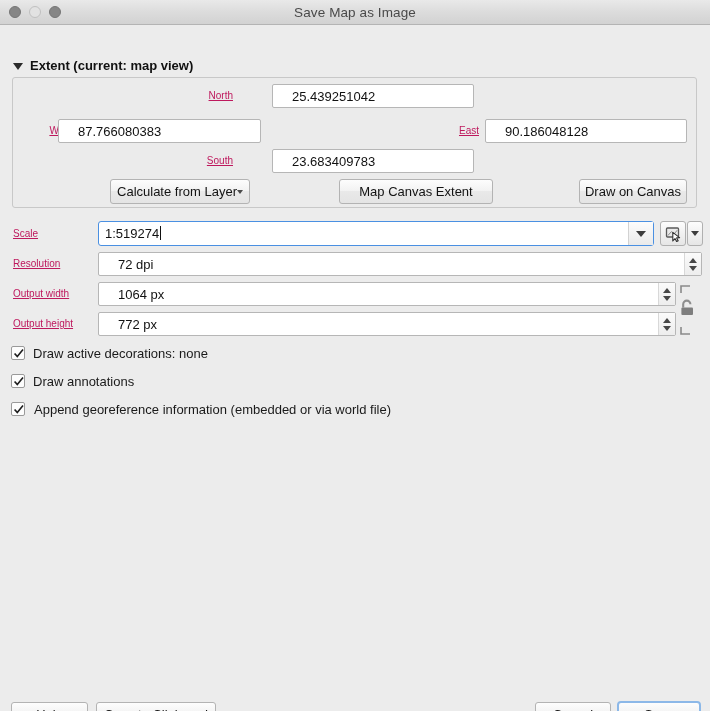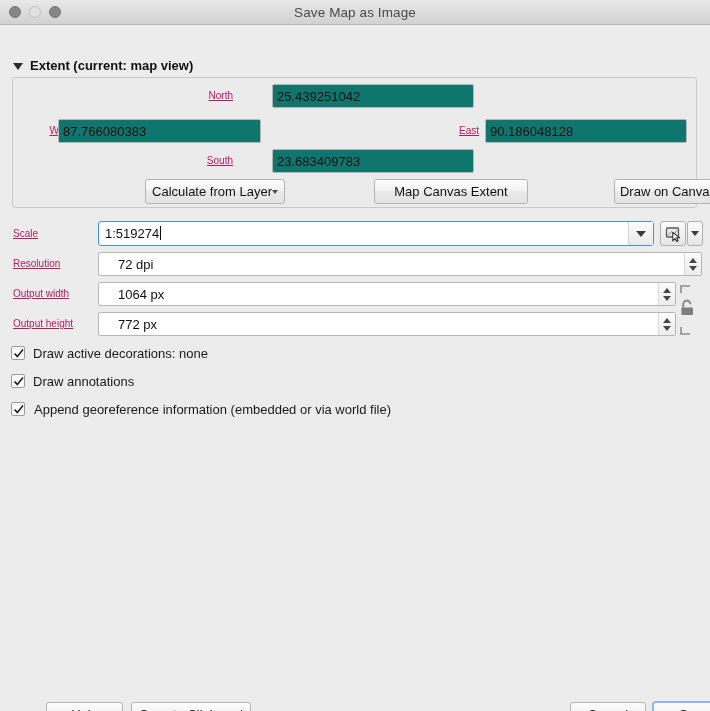--- a/index.html
+++ b/index.html
@@ -89,26 +89,26 @@
     box-sizing: border-box;
     border: 1px solid #c8c8c8;
     border-radius: 3px;
     background: #ebebeb;
   }
 
   
   .field {
     position: absolute;
     box-sizing: border-box;
-    background: #0f766e;
+    background: #ffffff;
     border: 1px solid #b6b6b6;
     border-radius: 2px;
     height: 24px;
     line-height: 22px;
-    padding: 0 4px;
+    padding: 0 19px;
     font-family: "Liberation Sans", sans-serif;
     font-size: 13px;
     color: #111;
     outline: none;
   }
   .lbl {
     position: absolute;
     font-size: 10px;
     color: #be185d;
     line-height: 24px;
@@ -126,21 +126,20 @@
     border-radius: 3px;
     height: 25px;
     font-family: "Liberation Sans", sans-serif;
     font-size: 13px;
     color: #131313;
     display: flex;
     align-items: center;
     justify-content: center;
     cursor: default;
     padding: 0 0;
-    margin-left: 35px;
   }
   .btn-caret {
     width: 0; height: 0;
     border-left: 3.5px solid transparent;
     border-right: 3.5px solid transparent;
     border-top: 4.5px solid #4a4a4a;
   }
   .btn.default-btn {
     border: 2px solid #8cb8e8;
     border-radius: 4px;

